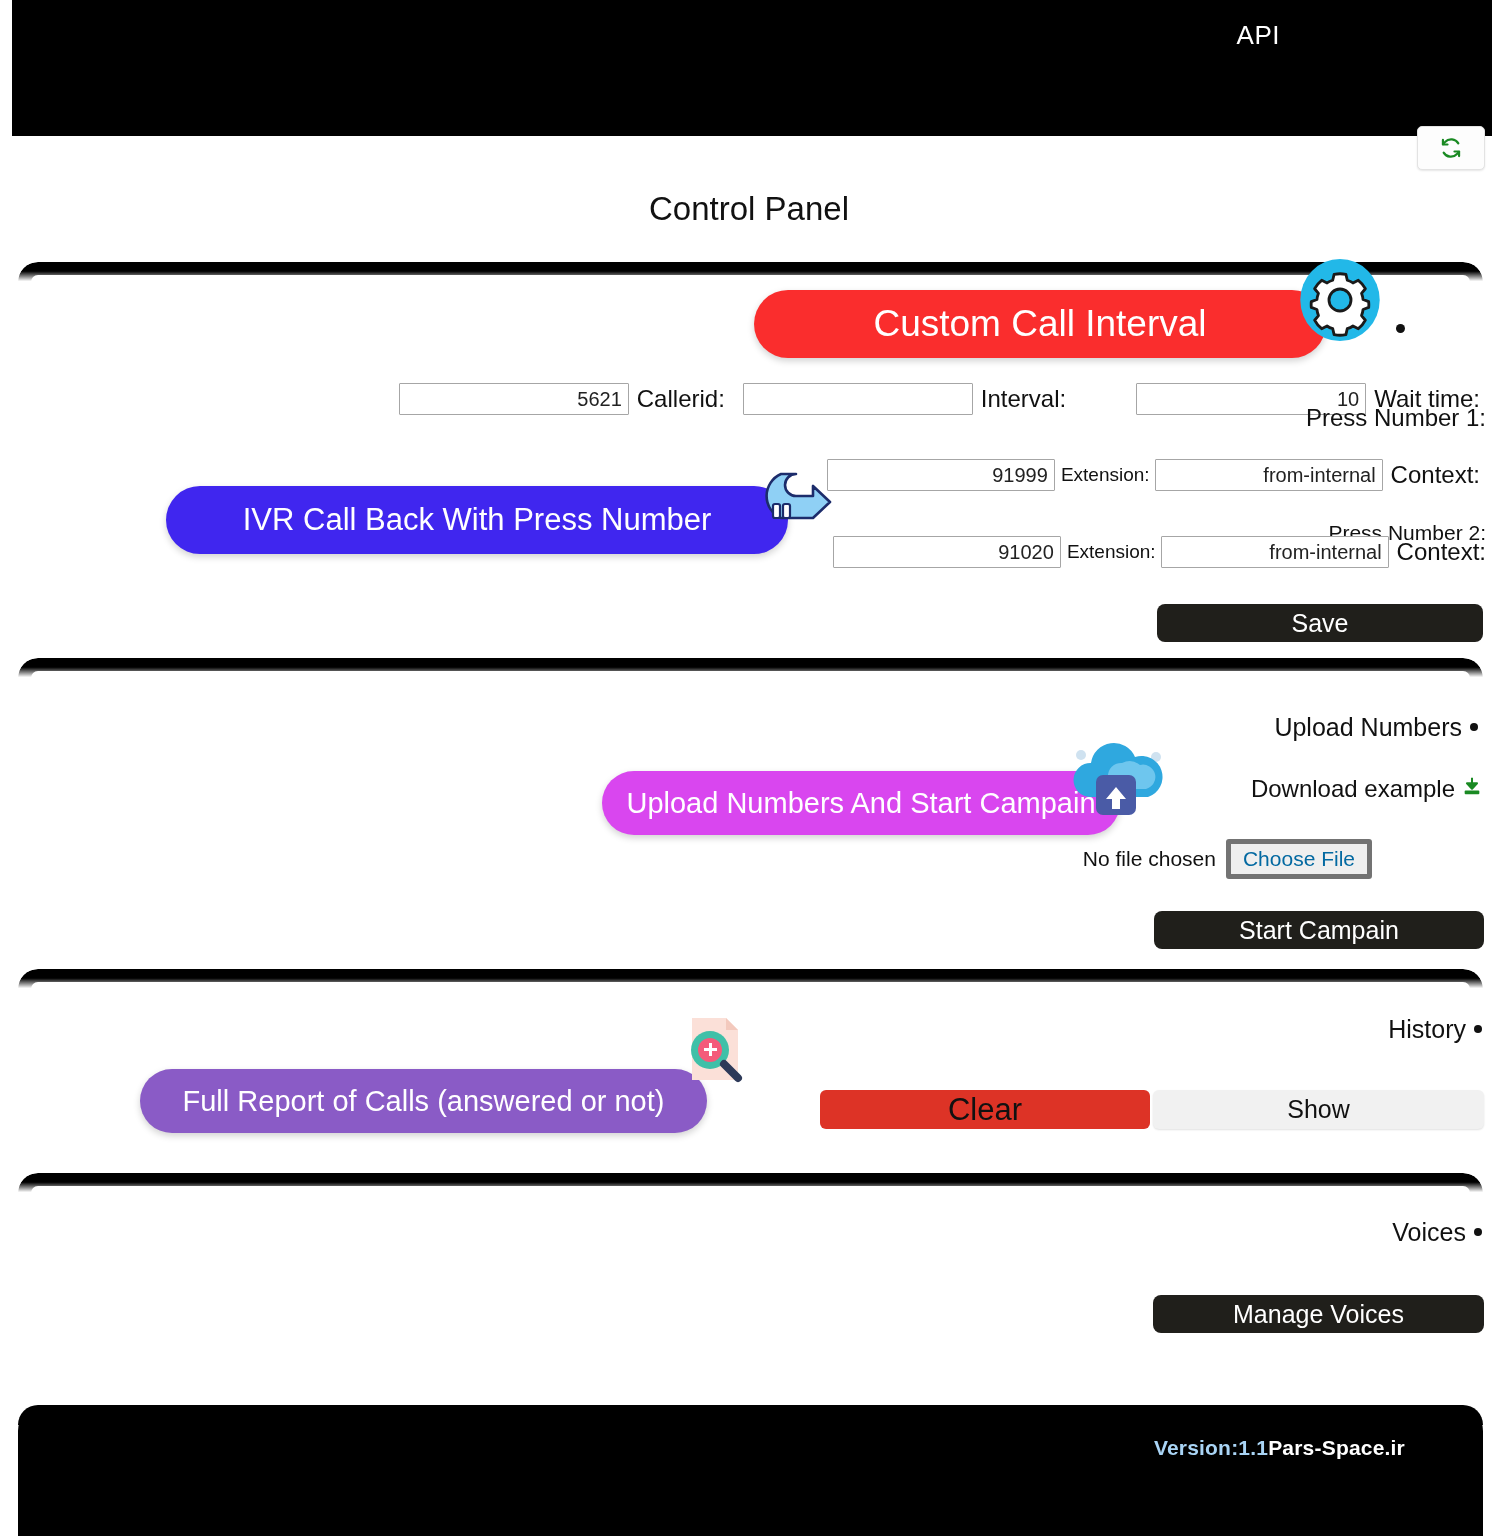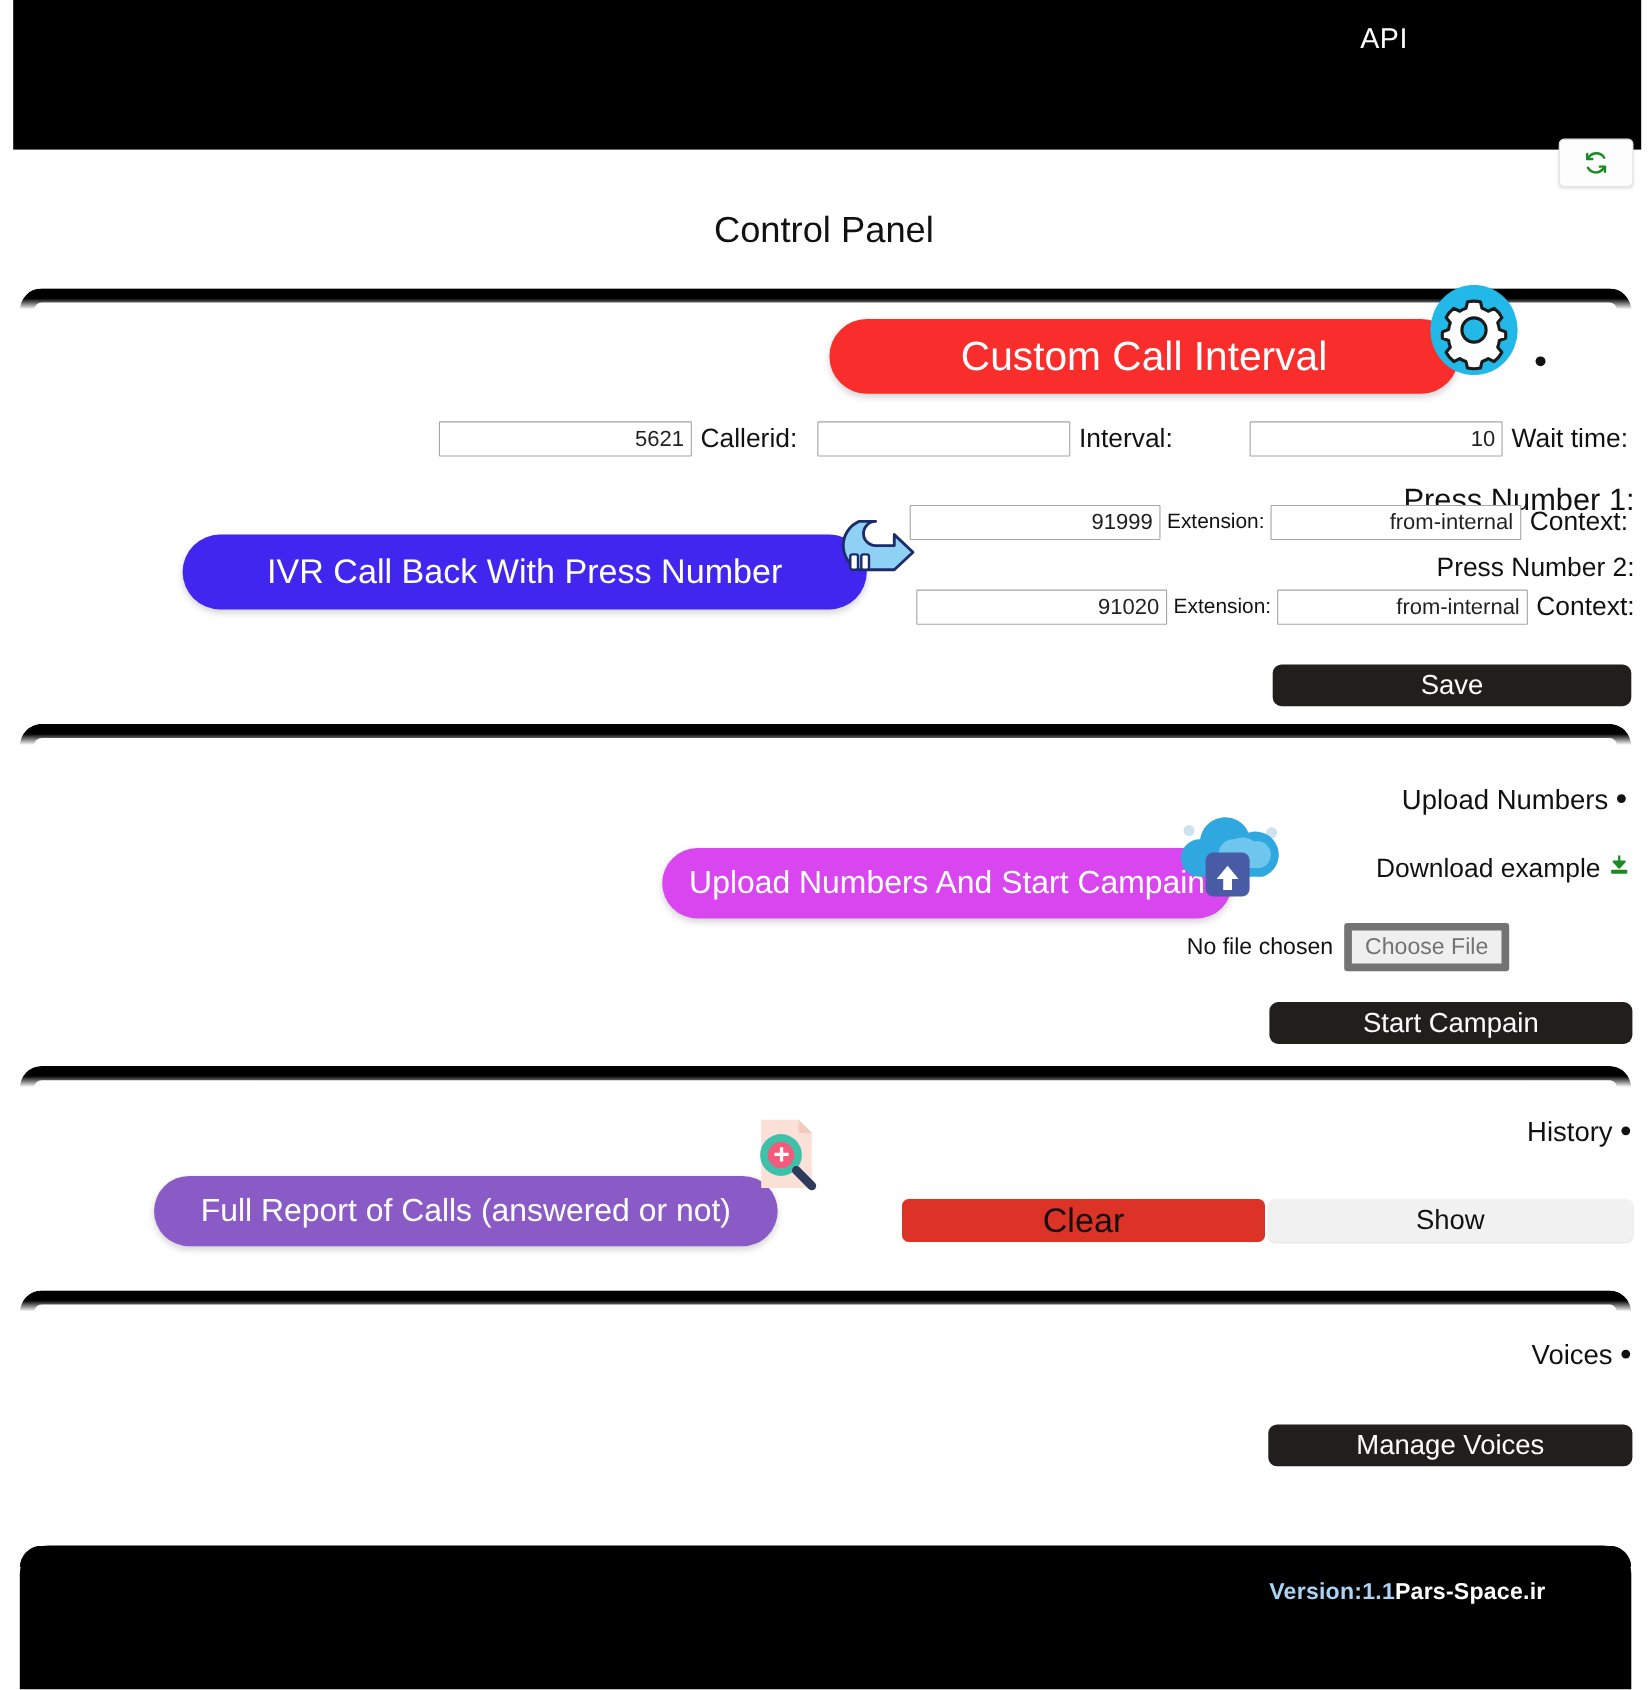--- a/index.html
+++ b/index.html
@@ -102,22 +102,22 @@
   }
   .dl-example{
     position:absolute;font-size:24px;color:#111;white-space:nowrap;
     display:flex;align-items:center;gap:6px;direction:rtl;cursor:pointer;
   }
   
   .file-row{
     position:absolute;display:flex;align-items:center;direction:rtl;gap:10px;
   }
   .file-btn{
-    background:#efefef;border:7px solid #737373;border-radius:3px;
-    font-size:21px;padding:3px 12px;color:#737373;cursor:pointer;
+    background:#efefef;border:5px solid #737373;border-radius:3px;
+    font-size:21px;padding:3px 12px;color:#0369a1;cursor:pointer;
     font-family:"Liberation Sans",sans-serif;
   }
   .file-name{font-size:21px;color:#111;}
   
   .footer{
     position:absolute;left:18px;top:1405px;width:1465px;height:131px;
     background:#000;border-radius:26px 26px 0 0;
   }
   .footer-top{
     position:absolute;left:0;top:0;width:100%;height:20px;
@@ -187,29 +187,29 @@
   <span class="fld-label">:Wait time</span>
   <input class="txt" style="width: 230px;" value="10">
   <span style="display:inline-block;width:64px;"></span>
   <span class="fld-label">:Interval</span>
   <input class="txt" style="width: 230px;" value="">
   <span style="display:inline-block;width:12px;"></span>
   <span class="fld-label">:Callerid</span>
   <input class="txt" style="width: 230px;" value="5621">
 </div>
 
-<div class="sec-head" style="right:12px;top:439px;font-size:28px;">:Press Number 1</div>
+<div class="sec-head" style="right:12px;top:404px;font-size:24px;">:Press Number 1</div>
 <div class="rtl-row" style="position:absolute;right:12px;top:459px;">
   <span class="fld-label">:Context</span>
   <input class="txt" style="width: 228px;" value="from-internal">
   <span class="fld-label small">:Extension</span>
   <input class="txt" style="width: 228px;" value="91999">
 </div>
 
-<div class="sec-head" style="right:12px;top:503px;font-size:24px;">:Press Number 2</div>
+<div class="sec-head" style="right:12px;top:521px;font-size:21px;">:Press Number 2</div>
 <div class="rtl-row" style="position:absolute;right:6px;top:536px;">
   <span class="fld-label">:Context</span>
   <input class="txt" style="width: 228px;" value="from-internal">
   <span class="fld-label small">:Extension</span>
   <input class="txt" style="width: 228px;" value="91020">
 </div>
 
 <button class="btn-dark" style="left:1157px;top:604px;width:326px;height:38px;">Save</button>
 
 <div class="panel" style="top:658px;height:305px;">

